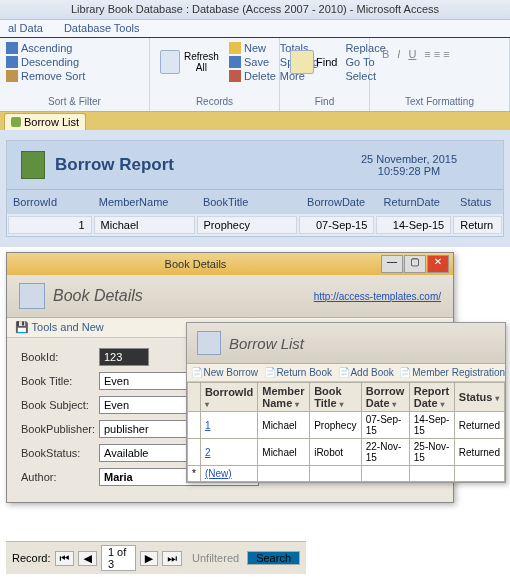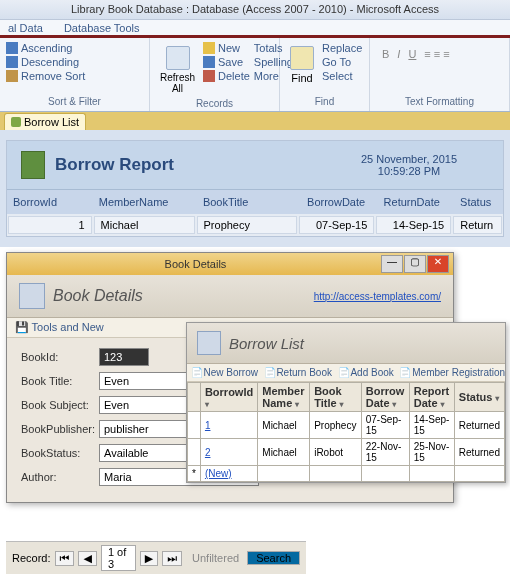--- a/index.html
+++ b/index.html
@@ -1,26 +1,26 @@
 <!DOCTYPE html>
 <html><head>
 <meta charset="utf-8">
 <style>
 *{margin:0;padding:0;box-sizing:border-box;font-family:"Segoe UI",Tahoma,sans-serif;font-size:11px}
 body{background:#fff;width:510px;height:578px;overflow:hidden;position:relative}
 .titlebar{background:linear-gradient(#e8edf5,#d6e0ee);height:20px;text-align:center;color:#333;padding-top:3px;border-bottom:1px solid #bcc8da}
-.menubar{background:#f4f7fb;height:18px;padding:2px 8px;border-bottom:3px solid #7f1d1d}
+.menubar{background:#f4f7fb;height:18px;padding:2px 8px;border-bottom:1px solid #7f1d1d}
 .menubar span{margin-right:18px;color:#3a5a8a}
 .ribbon{background:#f2f5fa;height:74px;display:flex;border-bottom:1px solid #a3b5cc}
 .rgroup{border-right:1px solid #cfd7e3;padding:4px 6px;display:flex;flex-direction:column;justify-content:space-between;position:relative}
 .rgroup .lbl{text-align:center;color:#5a6e8c;font-size:10px;margin-top:auto}
 .rlines{display:flex;flex-direction:column;gap:2px}
 .ritem{display:flex;align-items:center;gap:3px;color:#3a5a8a;white-space:nowrap}
 .ritem .ic{width:12px;height:12px;display:inline-block}
-.rbig{display:flex;flex-direction:column;align-items:center;gap:2px;padding:4px}
+.rbig{display:flex;align-items:center;gap:2px;padding:4px}
 .ic-box{width:24px;height:24px;background:#dce6f2;border:1px solid #9bb0cc;border-radius:2px}
 .tabbar{background:#e3c86f;height:18px;display:flex;padding:0 4px;gap:2px;align-items:flex-end}
 .tab{background:#fdf6d6;border:1px solid #c8ad4a;border-bottom:none;padding:2px 6px;display:flex;align-items:center;gap:3px;border-radius:3px 3px 0 0}
 .tab.active{background:#fff}
 .tab .dot{width:10px;height:10px;background:#7fa847;border-radius:2px}
 .mainarea{background:#d8e2f0;padding:10px 6px}
 .report{background:#e5ebf3;border:1px solid #b7c5d9}
 .rheader{background:#c5d6ea;padding:10px 14px;display:flex;align-items:center;border-bottom:1px solid #a7bbd3}
 .rheader .ricon{width:24px;height:28px;background:#5f8f3f;border:1px solid #476c2d;margin-right:10px}
 .rheader h2{color:#2a4a7c;font-size:17px;font-weight:bold;flex:1}
@@ -229,21 +229,21 @@
     <div class="frow">
         <label>BookPublisher:</label>
         <input value="publisher" style="">
       </div>
     <div class="frow">
         <label>BookStatus:</label>
         <input value="Available" style="">
       </div>
     <div class="frow">
         <label>Author:</label>
-        <input style="width: 160px;" value="Maria">
+        <input style="width: 160px; font-weight: bold;" value="Maria">
       </div>
   </div>
 </div>
 
 <div class="blwin">
   <div class="blhead">
     <div class="bicon"></div>
     <h3>Borrow List</h3>
   </div>
   <div class="blbar">

